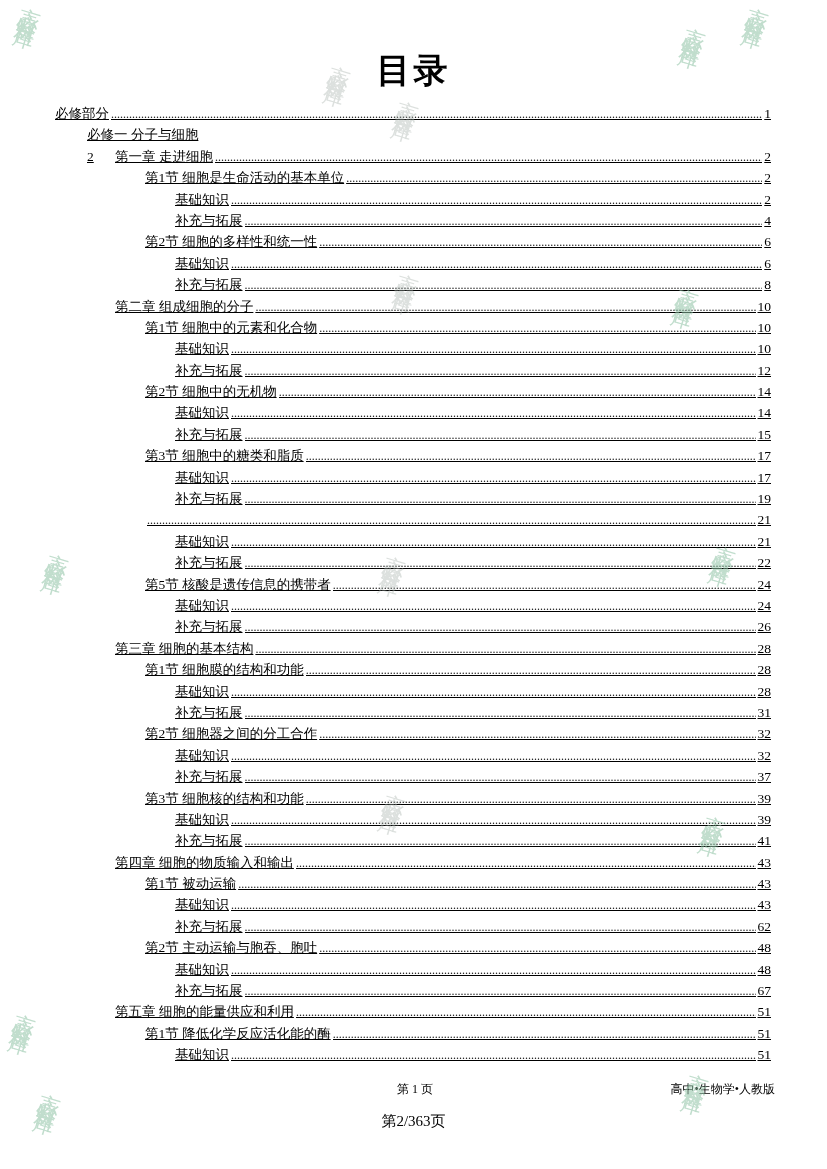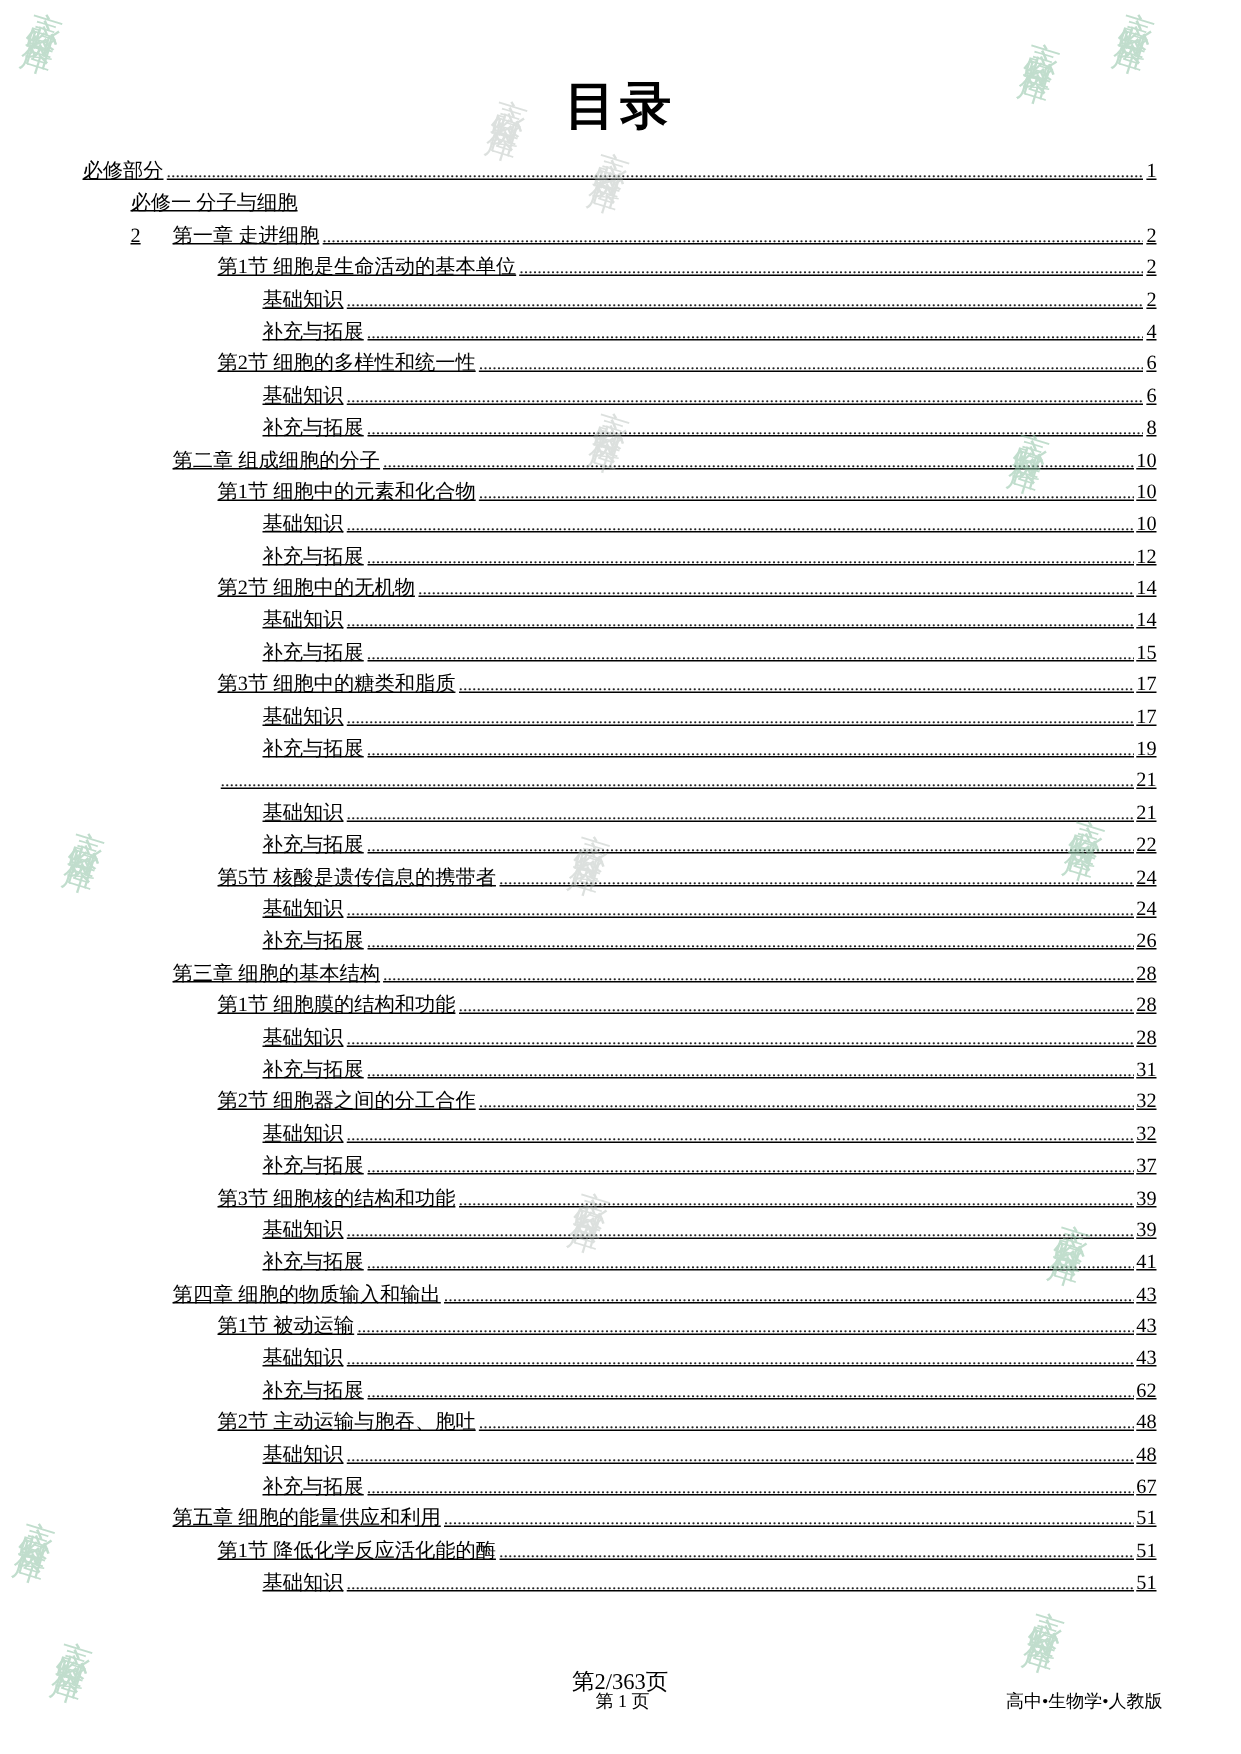--- a/index.html
+++ b/index.html
@@ -37,21 +37,20 @@
     margin: 0 2px; color: #222; font-size: 12px;
   }
   .toc-dots::after {
     content: "..........................................................................................................................................................................................................................................................................................";
   }
   .toc-page { white-space: nowrap; }
 
   .footer {
     position: absolute; top: 1081px; left: 55px; right: 52px; height: 16px;
     font-size: 12px;
-    margin-top: 45px;
   }
   .footer-center { position: absolute; left: 0; right: 0; text-align: center; }
   .footer-right { position: absolute; right: 0; top: 0; }
 
   .page-indicator {
     position: absolute; top: 1112px; left: 0; width: 100%;
     text-align: center; font-size: 15px;
   }
 
   .watermark {

